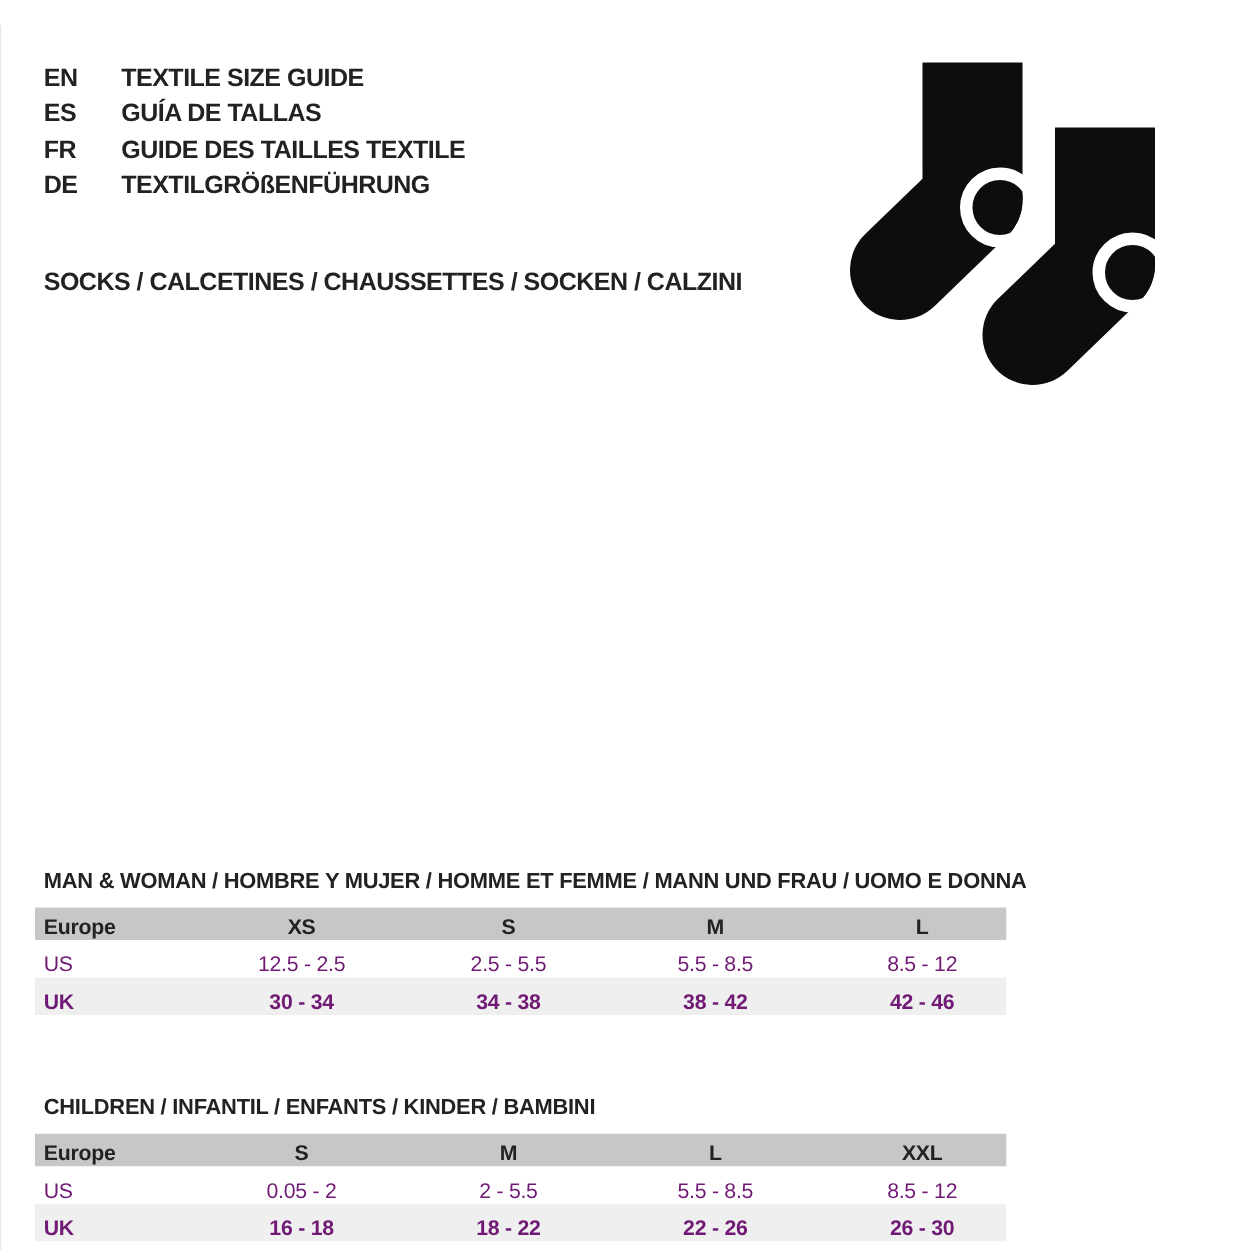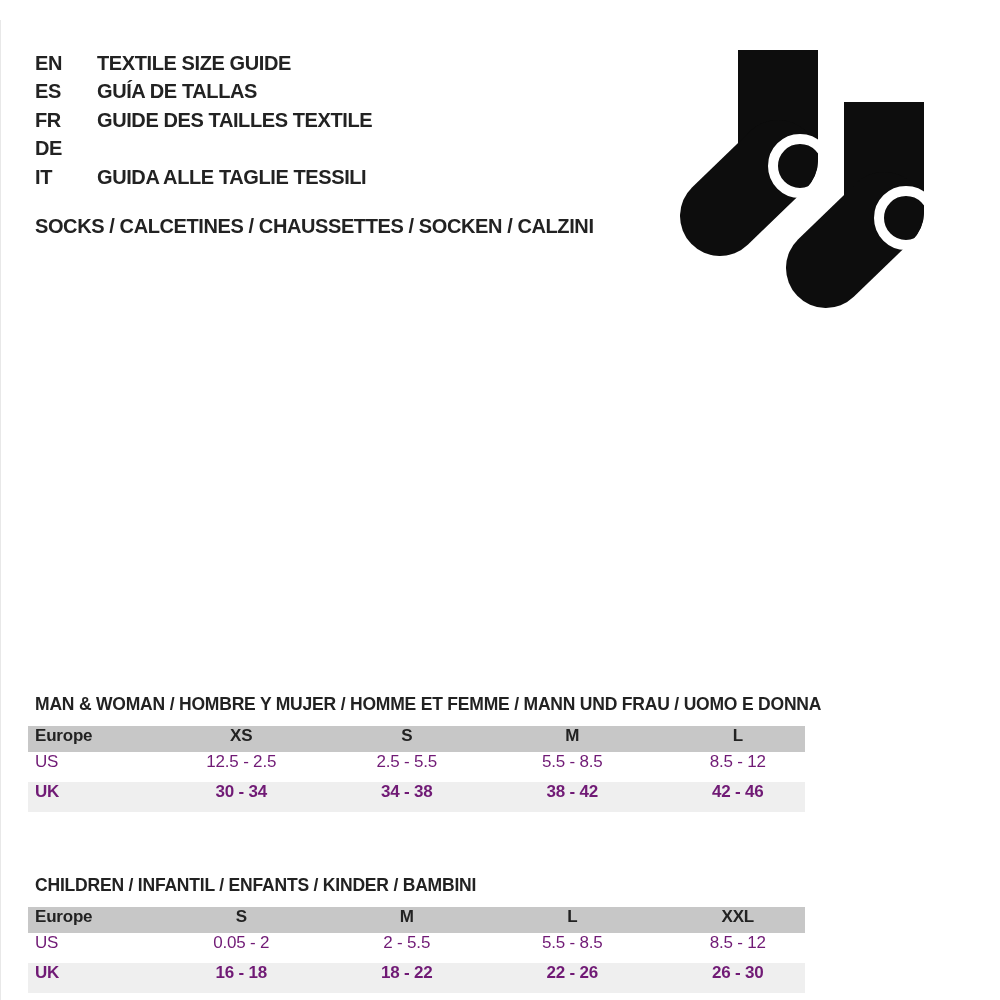--- a/index.html
+++ b/index.html
@@ -87,21 +87,21 @@
     margin: 0 0 12px 7px;
     font-size: 17.5px;
     line-height: 20px;
     font-weight: 700;
     letter-spacing: -0.2px;
     white-space: nowrap;
   }
   .size-table { width: 100%; }
   .t-row {
     display: flex;
-    align-items: flex-start;
+    align-items: flex-end;
     font-size: 17px;
     letter-spacing: -0.2px;
     gap: 31px;
   }
   .t-header {
     height: 26px;
     background: var(--table-header-bg, #c7c7c7);
     font-weight: 700;
   }
   .t-data { height: 30px; font-weight: 400; color: #701a75; }
@@ -130,24 +130,21 @@
     <div class="lang-row">
       <span class="lang-code">ES</span>
       <span class="lang-label">GUÍA DE TALLAS</span>
     </div>
     <div class="lang-row">
       <span class="lang-code">FR</span>
       <span class="lang-label">GUIDE DES TAILLES TEXTILE</span>
     </div>
     <div class="lang-row">
       <span class="lang-code">DE</span>
-    </div>
-    <div class="lang-row">
-      <span class="lang-code">IT</span>
-      <span class="lang-label">GUIDA ALLE TAGLIE TESSILI</span>
+      <span class="lang-label">TEXTILGRÖßENFÜHRUNG</span>
     </div>
   </div>
 
   <div class="category-line">SOCKS / CALCETINES / CHAUSSETTES / SOCKEN / CALZINI</div>
 
   <svg class="socks-svg" width="290" height="290" viewBox="0 0 290 290" aria-hidden="true">
     <g transform="translate(80,14)">
       <rect class="ink" x="0" y="0" width="80" height="110"></rect>
       <circle class="ink" cx="40" cy="110" r="40"></circle>
       <path class="ink-stroke" d="M40,110 L-18,166"></path>

